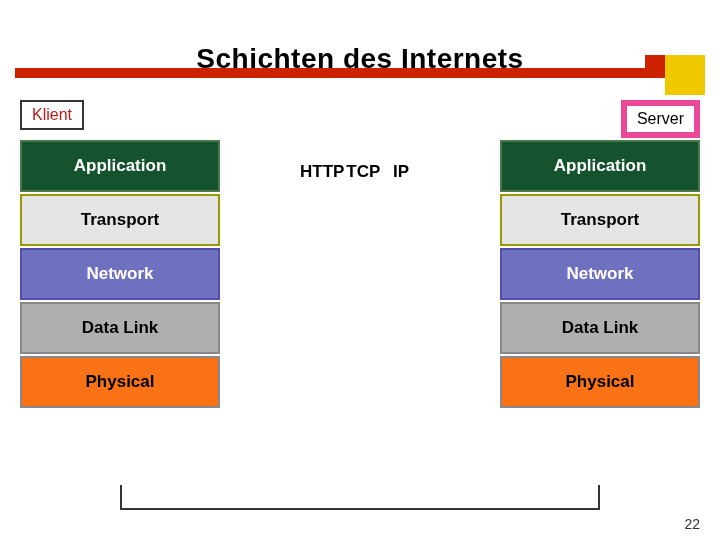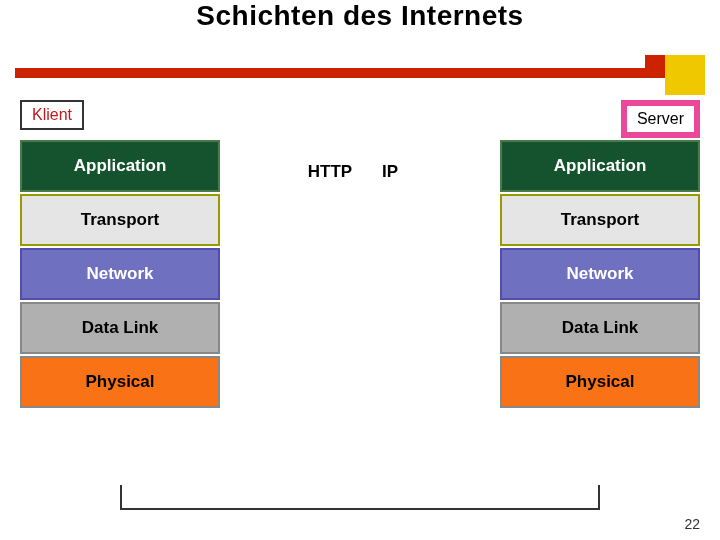--- a/index.html
+++ b/index.html
@@ -21,21 +21,21 @@
     }
 
     
     .title-area {
       position: absolute;
       top: 0;
       left: 0;
       right: 0;
       height: 75px;
       display: flex;
-      align-items: flex-start;
+      align-items: flex-end;
       justify-content: center;
     }
 
     .title-text {
       font-size: 28px;
       font-weight: bold;
       color: #000000;
       letter-spacing: 0.5px;
     }
 
@@ -270,20 +270,21 @@
       <div class="layer-box layer-datalink">
         <span>Data Link</span>
       </div>
       <div class="layer-box layer-physical">
         <span>Physical</span>
       </div>
     </div>
 
     <div class="middle-col">
       <div class="protocol-label">HTTP</div>
+      <div class="protocol-label">TCP</div>
       <div class="protocol-label">IP</div>
       <div class="protocol-empty"></div>
       <div class="protocol-empty"></div>
     </div>
 
     <div class="right-col">
       <div class="layer-box layer-application">
         <span>Application</span>
       </div>
       <div class="layer-box layer-transport">

